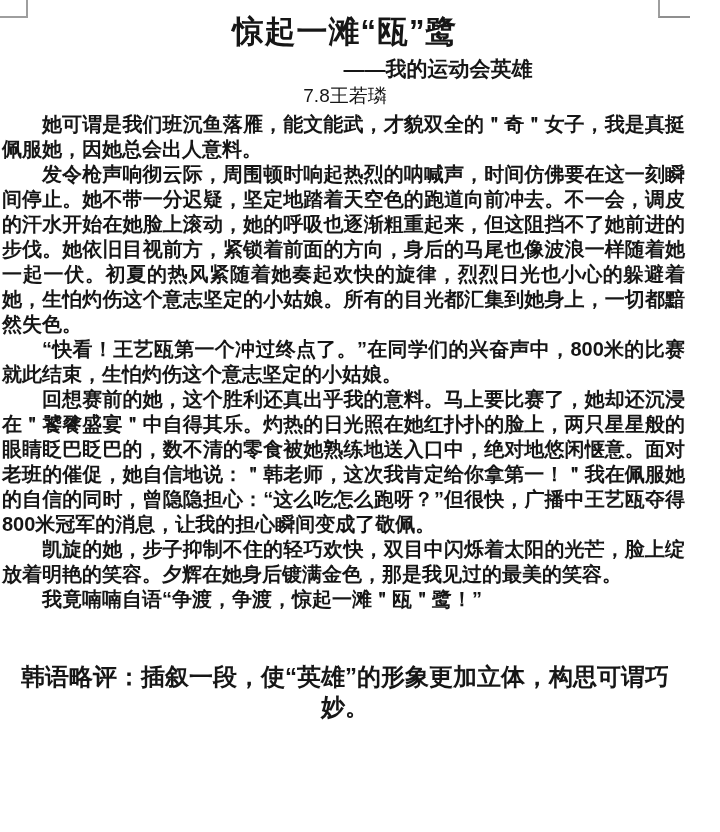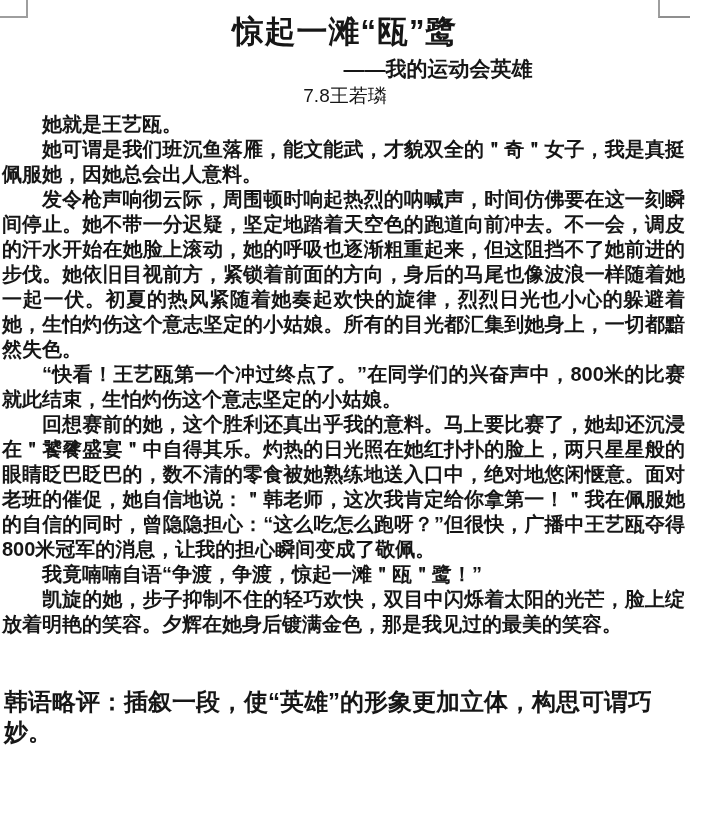--- a/index.html
+++ b/index.html
@@ -75,38 +75,37 @@
   .essay-body p {
     margin: 0;
     text-indent: 2em;
   }
   .comment {
     margin-top: 50px;
     padding: 0 4px;
     font-size: 24px;
     line-height: 30px;
     font-weight: bold;
-    text-align: left;
+    text-align: center;
   }
 </style>
 </head>
 <body>
 
 <div class="page">
   <div class="corner corner-tl"></div>
   <div class="corner corner-tr"></div>
 
   <h1 class="title">惊起一滩“瓯”鹭</h1>
   <div class="subtitle">——我的运动会英雄</div>
   <div class="author">7.8王若璘</div>
 
   <div class="essay-body">
-      <p>她就是王艺瓯。</p>
       <p>她可谓是我们班沉鱼落雁，能文能武，才貌双全的＂奇＂女子，我是真挺佩服她，因她总会出人意料。</p>
       <p>发令枪声响彻云际，周围顿时响起热烈的呐喊声，时间仿佛要在这一刻瞬间停止。她不带一分迟疑，坚定地踏着天空色的跑道向前冲去。不一会，调皮的汗水开始在她脸上滚动，她的呼吸也逐渐粗重起来，但这阻挡不了她前进的步伐。她依旧目视前方，紧锁着前面的方向，身后的马尾也像波浪一样随着她一起一伏。初夏的热风紧随着她奏起欢快的旋律，烈烈日光也小心的躲避着她，生怕灼伤这个意志坚定的小姑娘。所有的目光都汇集到她身上，一切都黯然失色。</p>
       <p>“快看！王艺瓯第一个冲过终点了。”在同学们的兴奋声中，800米的比赛就此结束，生怕灼伤这个意志坚定的小姑娘。</p>
       <p>回想赛前的她，这个胜利还真出乎我的意料。马上要比赛了，她却还沉浸在＂饕餮盛宴＂中自得其乐。灼热的日光照在她红扑扑的脸上，两只星星般的眼睛眨巴眨巴的，数不清的零食被她熟练地送入口中，绝对地悠闲惬意。面对老班的催促，她自信地说：＂韩老师，这次我肯定给你拿第一！＂我在佩服她的自信的同时，曾隐隐担心：“这么吃怎么跑呀？”但很快，广播中王艺瓯夺得800米冠军的消息，让我的担心瞬间变成了敬佩。</p>
+      <p>凯旋的她，步子抑制不住的轻巧欢快，双目中闪烁着太阳的光芒，脸上绽放着明艳的笑容。夕辉在她身后镀满金色，那是我见过的最美的笑容。</p>
       <p>我竟喃喃自语“争渡，争渡，惊起一滩＂瓯＂鹭！”</p>
-      <p>凯旋的她，步子抑制不住的轻巧欢快，双目中闪烁着太阳的光芒，脸上绽放着明艳的笑容。夕辉在她身后镀满金色，那是我见过的最美的笑容。</p>
     </div>
 
   <div class="comment">韩语略评：插叙一段，使“英雄”的形象更加立体，构思可谓巧妙。</div>
 </div>
 
 </body></html>

